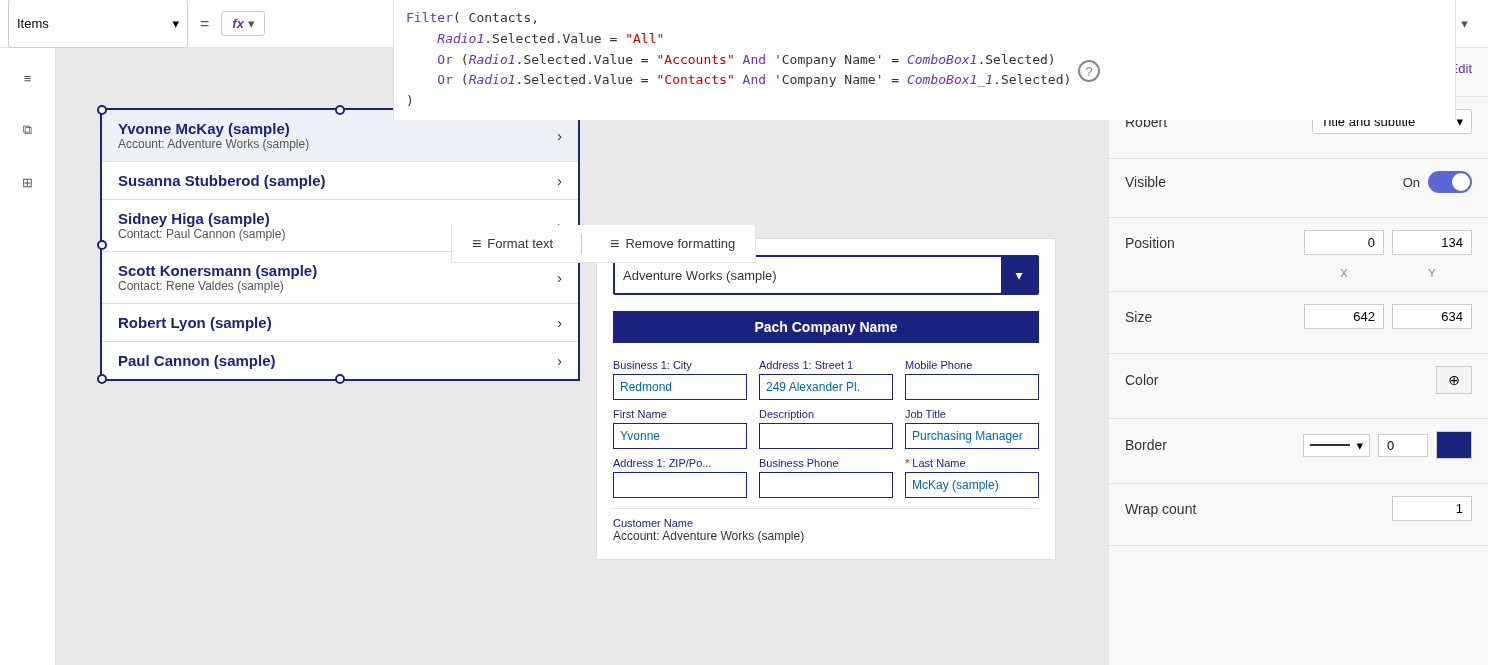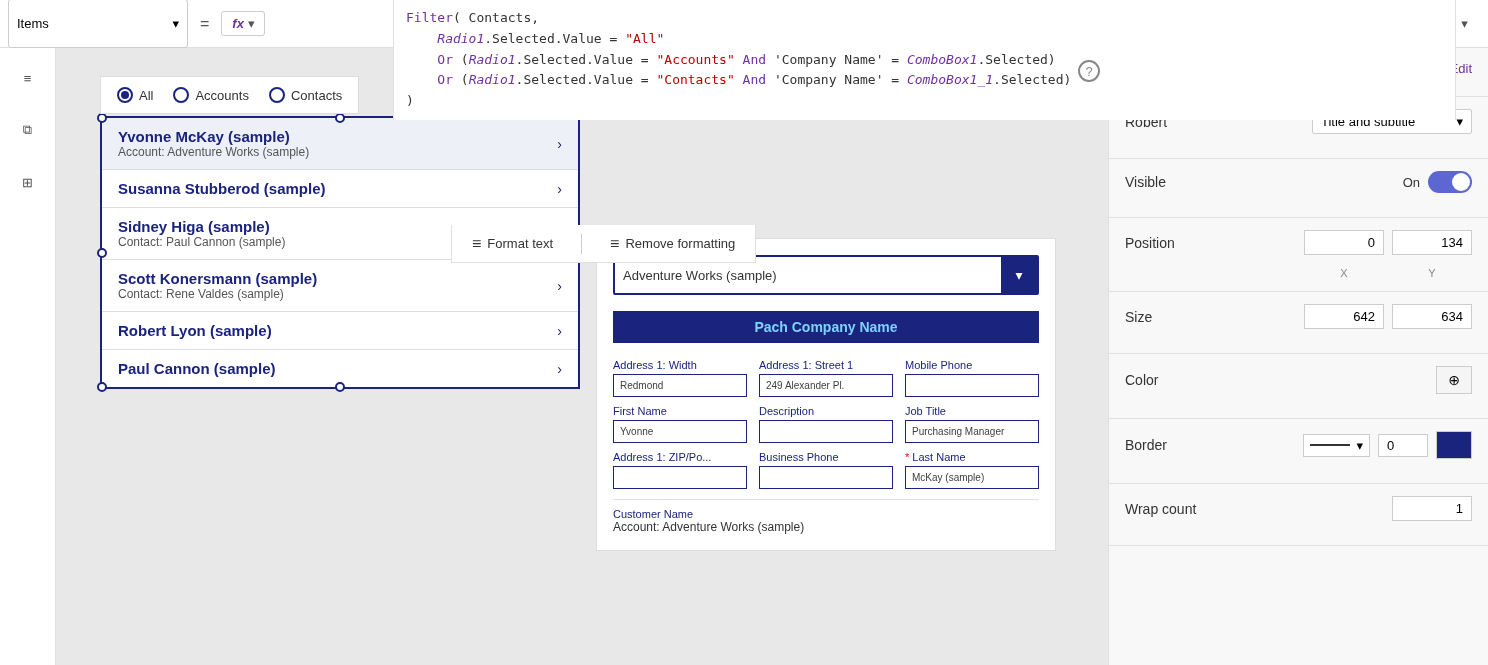--- a/index.html
+++ b/index.html
@@ -145,21 +145,21 @@
       content: '';
       width: 8px;
       height: 8px;
       border-radius: 50%;
       background: #1a237e;
     }
 
     
     .list-panel {
       position: absolute;
-      top: 68px;
+      top: 60px;
       left: 44px;
       width: 480px;
       background: #fff;
       border: 2px solid #1a237e;
       z-index: 4;
     }
     .list-item {
       display: flex;
       align-items: center;
       justify-content: space-between;
@@ -262,21 +262,21 @@
       cursor: pointer;
       font-size: 14px;
     }
 
     
     .patch-btn {
       display: block;
       width: 100%;
       padding: 8px;
       background: #1a237e;
-      color: #7dd3fc;
+      color: #ffffff;
       border: none;
       cursor: pointer;
       font-size: 14px;
       font-weight: 600;
       text-align: center;
       margin-bottom: 16px;
     }
 
     
     .form-fields {
@@ -287,23 +287,23 @@
     .field-group label {
       font-size: 11px;
       color: #1a237e;
       display: block;
       margin-bottom: 3px;
     }
     .field-group input {
       width: 100%;
       border: 1px solid #1a237e;
       padding: 5px 6px;
-      font-size: 10px;
+      font-size: 12px;
       outline: none;
-      color: #404040;
+      color: #0369a1;
     }
     .field-group .required-star {
       color: red;
       font-size: 11px;
     }
 
     
     .customer-name-area {
       margin-top: 10px;
       border-top: 1px solid #e0e0e0;
@@ -525,34 +525,20 @@
 <div class="help-icon" style="position:absolute;top:60px;right:388px;z-index:30;">?</div>
 
 <div class="left-sidebar">
   <div class="sidebar-icon">≡</div>
   <div class="sidebar-icon">⧉</div>
   <div class="sidebar-icon">⊞</div>
 </div>
 
 <div class="main-area">
 
-  <div class="radio-area">
-    <div class="radio-option">
-      <div class="radio-circle filled"></div>
-      <span>All</span>
-    </div>
-    <div class="radio-option">
-      <div class="radio-circle"></div>
-      <span>Accounts</span>
-    </div>
-    <div class="radio-option">
-      <div class="radio-circle"></div>
-      <span>Contacts</span>
-    </div>
-  </div>
 
   <div class="list-panel" style="position:relative;">
 
     <div class="resize-handle handle-tl"></div>
     <div class="resize-handle handle-tc"></div>
     <div class="resize-handle handle-ml"></div>
     <div class="resize-handle handle-mr"></div>
     <div class="resize-handle handle-bl"></div>
     <div class="resize-handle handle-bc"></div>
 
@@ -613,21 +599,21 @@
 
     <div class="combo-box">
       <input type="text" value="Adventure Works (sample)" style="">
       <div class="dropdown-arrow">▾</div>
     </div>
 
     <button class="patch-btn">Pach Company Name</button>
 
     <div class="form-fields">
       <div class="field-group">
-        <label>Address 1: Width</label>
+        <label>Business 1: City</label>
         <input type="text" value="Redmond" style="">
       </div>
       <div class="field-group">
         <label>Address 1: Street 1</label>
         <input type="text" value="249 Alexander Pl." style="">
       </div>
       <div class="field-group">
         <label>Mobile Phone</label>
         <input type="text" value="" style="">
       </div>

